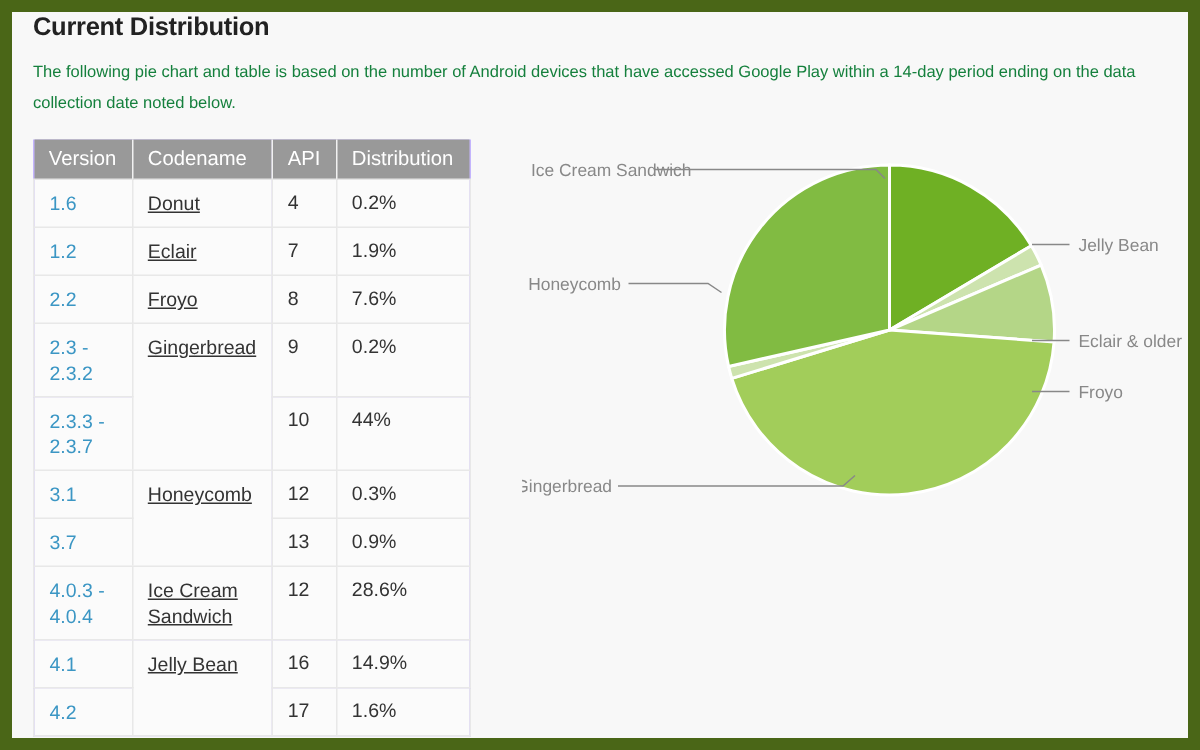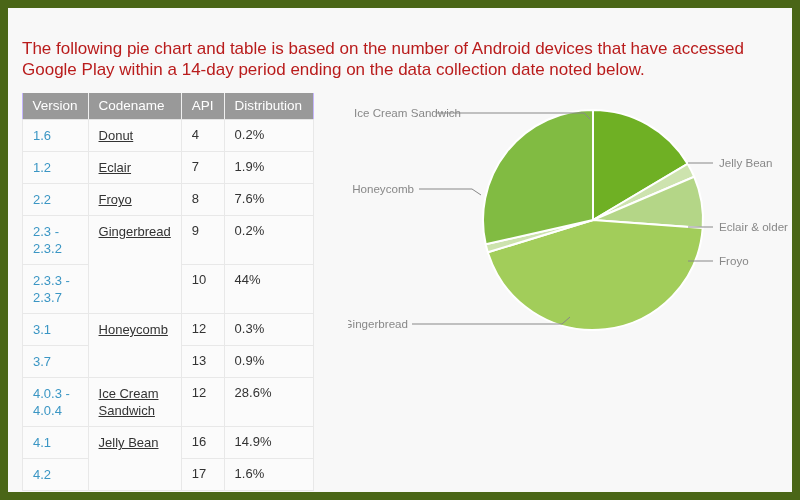--- a/index.html
+++ b/index.html
@@ -25,23 +25,23 @@
     left: 14px; top: 0px;
     font-size: 17px;
     font-weight: bold;
     color: #222;
     letter-spacing: -0.2px;
   }
   #intro {
     position: absolute;
     left: 14px; top: 30px;
     width: 746px;
-    font-size: 17px;
+    font-size: 11px;
     line-height: 21px;
-    color: #b91c1c;
+    color: #15803d;
   }
   
   #dist-table {
     position: absolute;
     left: 14px; top: 85px;
     border-collapse: collapse;
     font-size: 13px;
     background: #c4b5fd;
   }
   #dist-table th {
@@ -88,20 +88,21 @@
     font-size: 11.6px;
     fill: #888888;
   }
   .leader { stroke: #888888; stroke-width: 1; fill: none; }
 </style>
 </head>
 <body>
 
 <div id="frame">
 
+  <div id="page-title">Current Distribution</div>
 
   <div id="intro">The following pie chart and table is based on the number of Android devices that have accessed Google Play within a 14-day period ending on the data collection date noted below.</div>
 
   <table id="dist-table">
     <thead>
       <tr>
         <th>Version</th>
         <th>Codename</th>
         <th>API</th>
         <th>Distribution</th>

